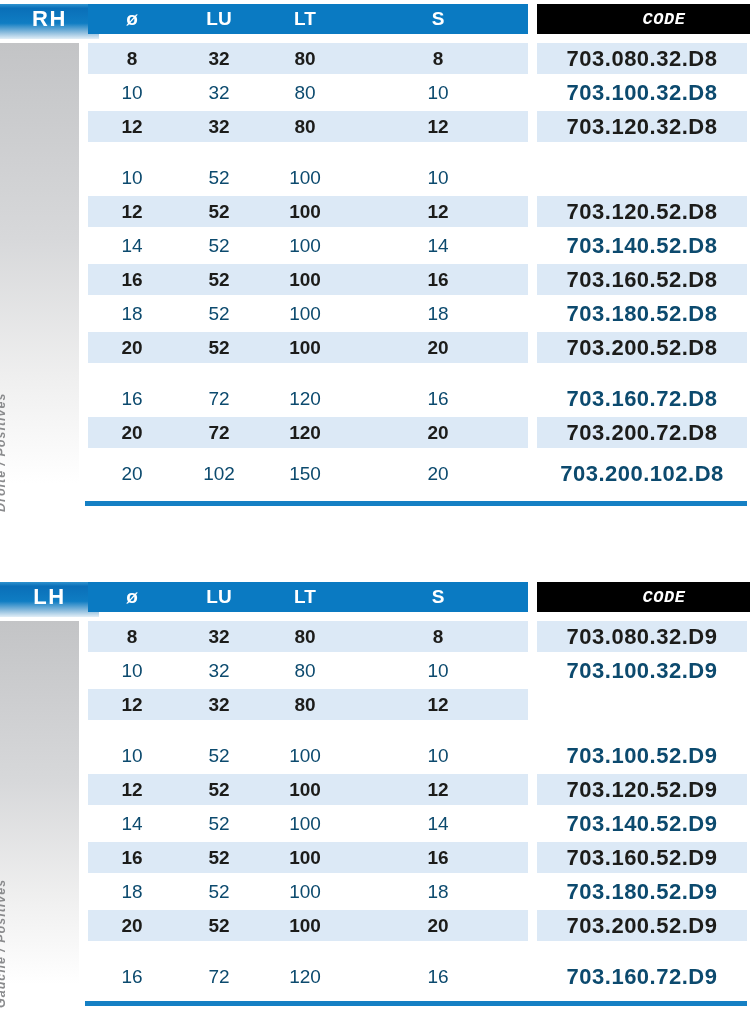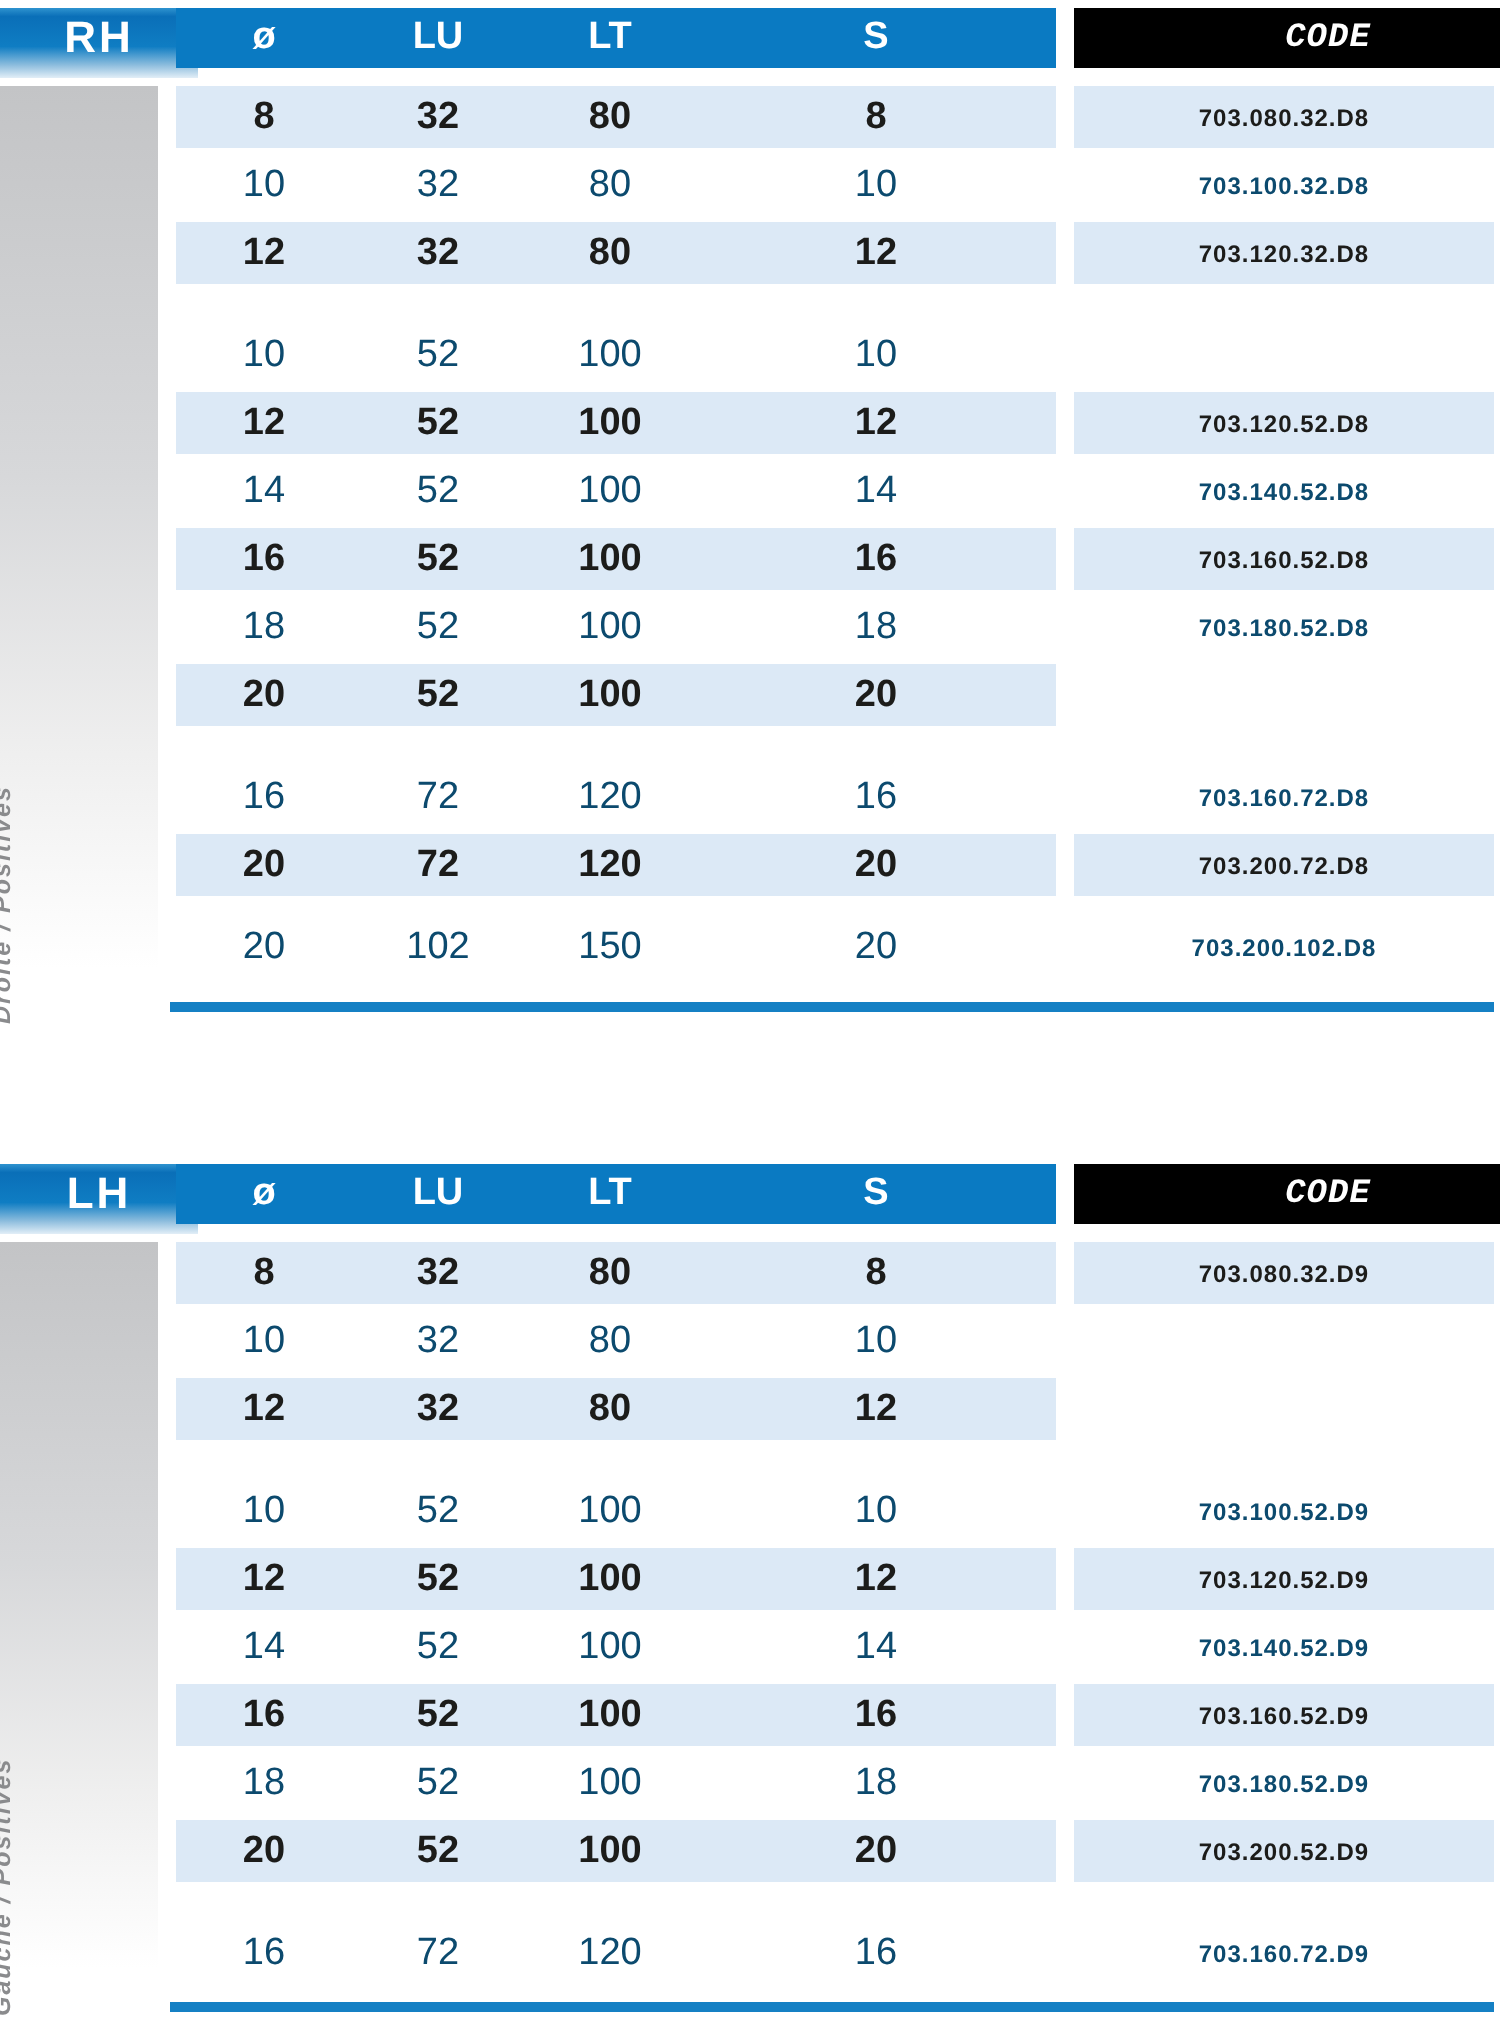--- a/index.html
+++ b/index.html
@@ -52,21 +52,21 @@
   .rows{position:absolute;left:88px;top:39px;width:659px;}
   .group + .group{margin-top:20px;}
   #block-rh .group:last-child{margin-top:10px;}
   .row{height:31px;margin-bottom:3px;display:flex;color:#0c4a6e;}
   .row .nums{
     width:440px;display:grid;grid-template-columns:88px 86px 86px 180px;
     align-items:center;text-align:center;font-size:19px;font-weight:400;
   }
   .row .codec{
     width:210px;margin-left:9px;display:flex;align-items:center;justify-content:center;
-    font-size:12px;font-weight:bold;letter-spacing:0.5px;
+    font-size:22px;font-weight:bold;letter-spacing:0.5px;
   }
   .row.hl{color:#1c1c1a;}
   .row.hl .nums{font-weight:bold;}
   .row.hl .nums,.row.hl .codec{background:#dce9f6;}
 
   
   .rule{position:absolute;left:85px;width:662px;height:5px;background:#1580c4;}
   #block-rh .rule{top:497px;}
   #block-lh .rule{top:419px;}
 </style>
@@ -163,20 +163,21 @@
           </div>
           <div class="codec">703.180.52.D8</div>
         </div>
         <div class="row hl">
           <div class="nums">
             <span class="c">20</span>
             <span class="c">52</span>
             <span class="c">100</span>
             <span class="c">20</span>
           </div>
+          <div class="codec">703.200.52.D8</div>
         </div>
       </div>
       <div class="group">
         <div class="row">
           <div class="nums">
             <span class="c">16</span>
             <span class="c">72</span>
             <span class="c">120</span>
             <span class="c">16</span>
           </div>
@@ -233,20 +234,21 @@
           </div>
           <div class="codec">703.080.32.D9</div>
         </div>
         <div class="row">
           <div class="nums">
             <span class="c">10</span>
             <span class="c">32</span>
             <span class="c">80</span>
             <span class="c">10</span>
           </div>
+          <div class="codec">703.100.32.D9</div>
         </div>
         <div class="row hl">
           <div class="nums">
             <span class="c">12</span>
             <span class="c">32</span>
             <span class="c">80</span>
             <span class="c">12</span>
           </div>
         </div>
       </div>

